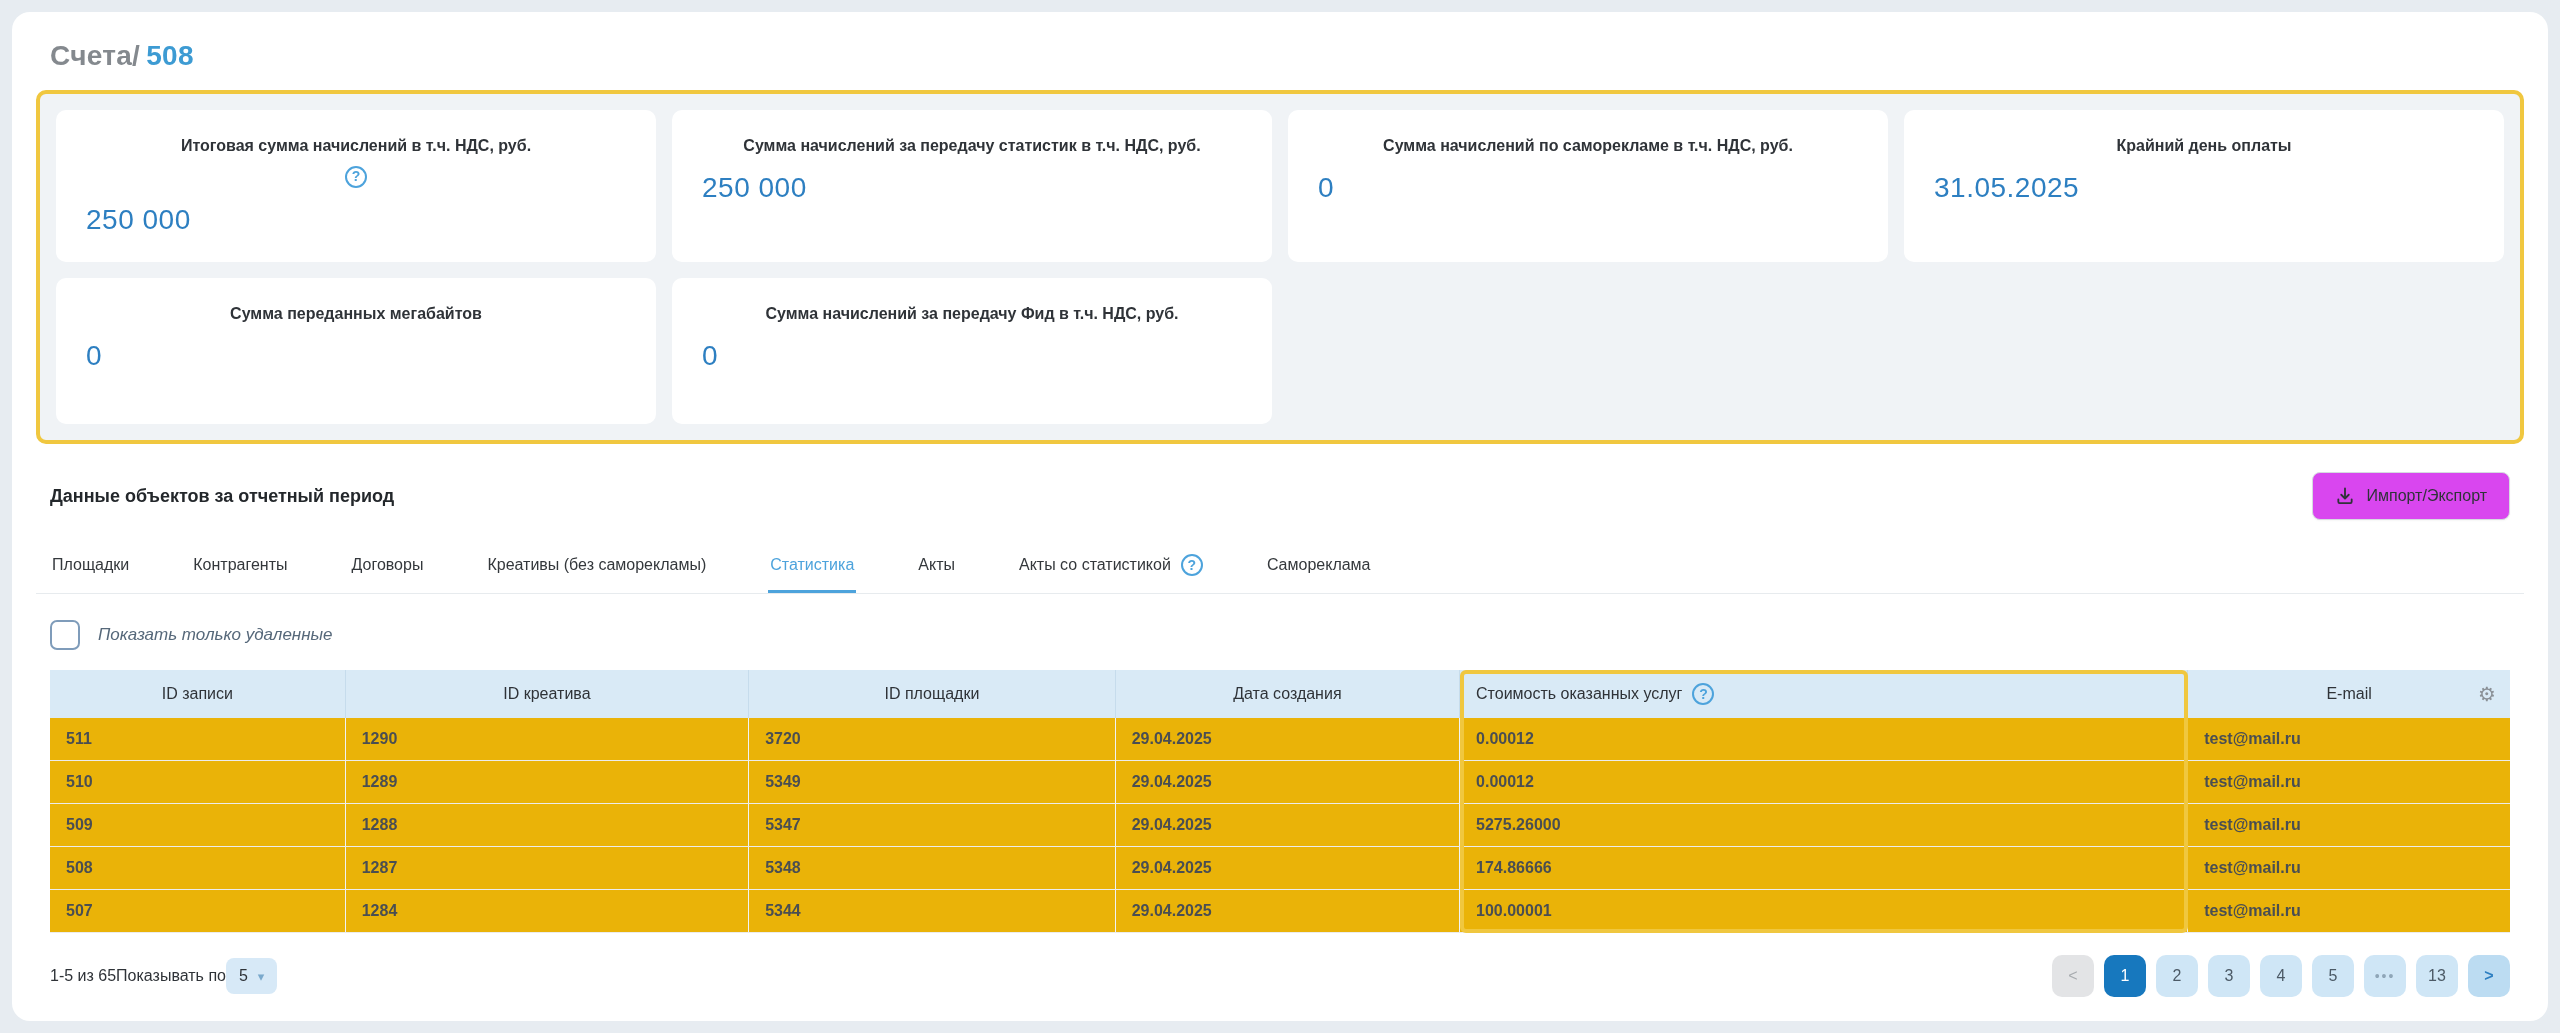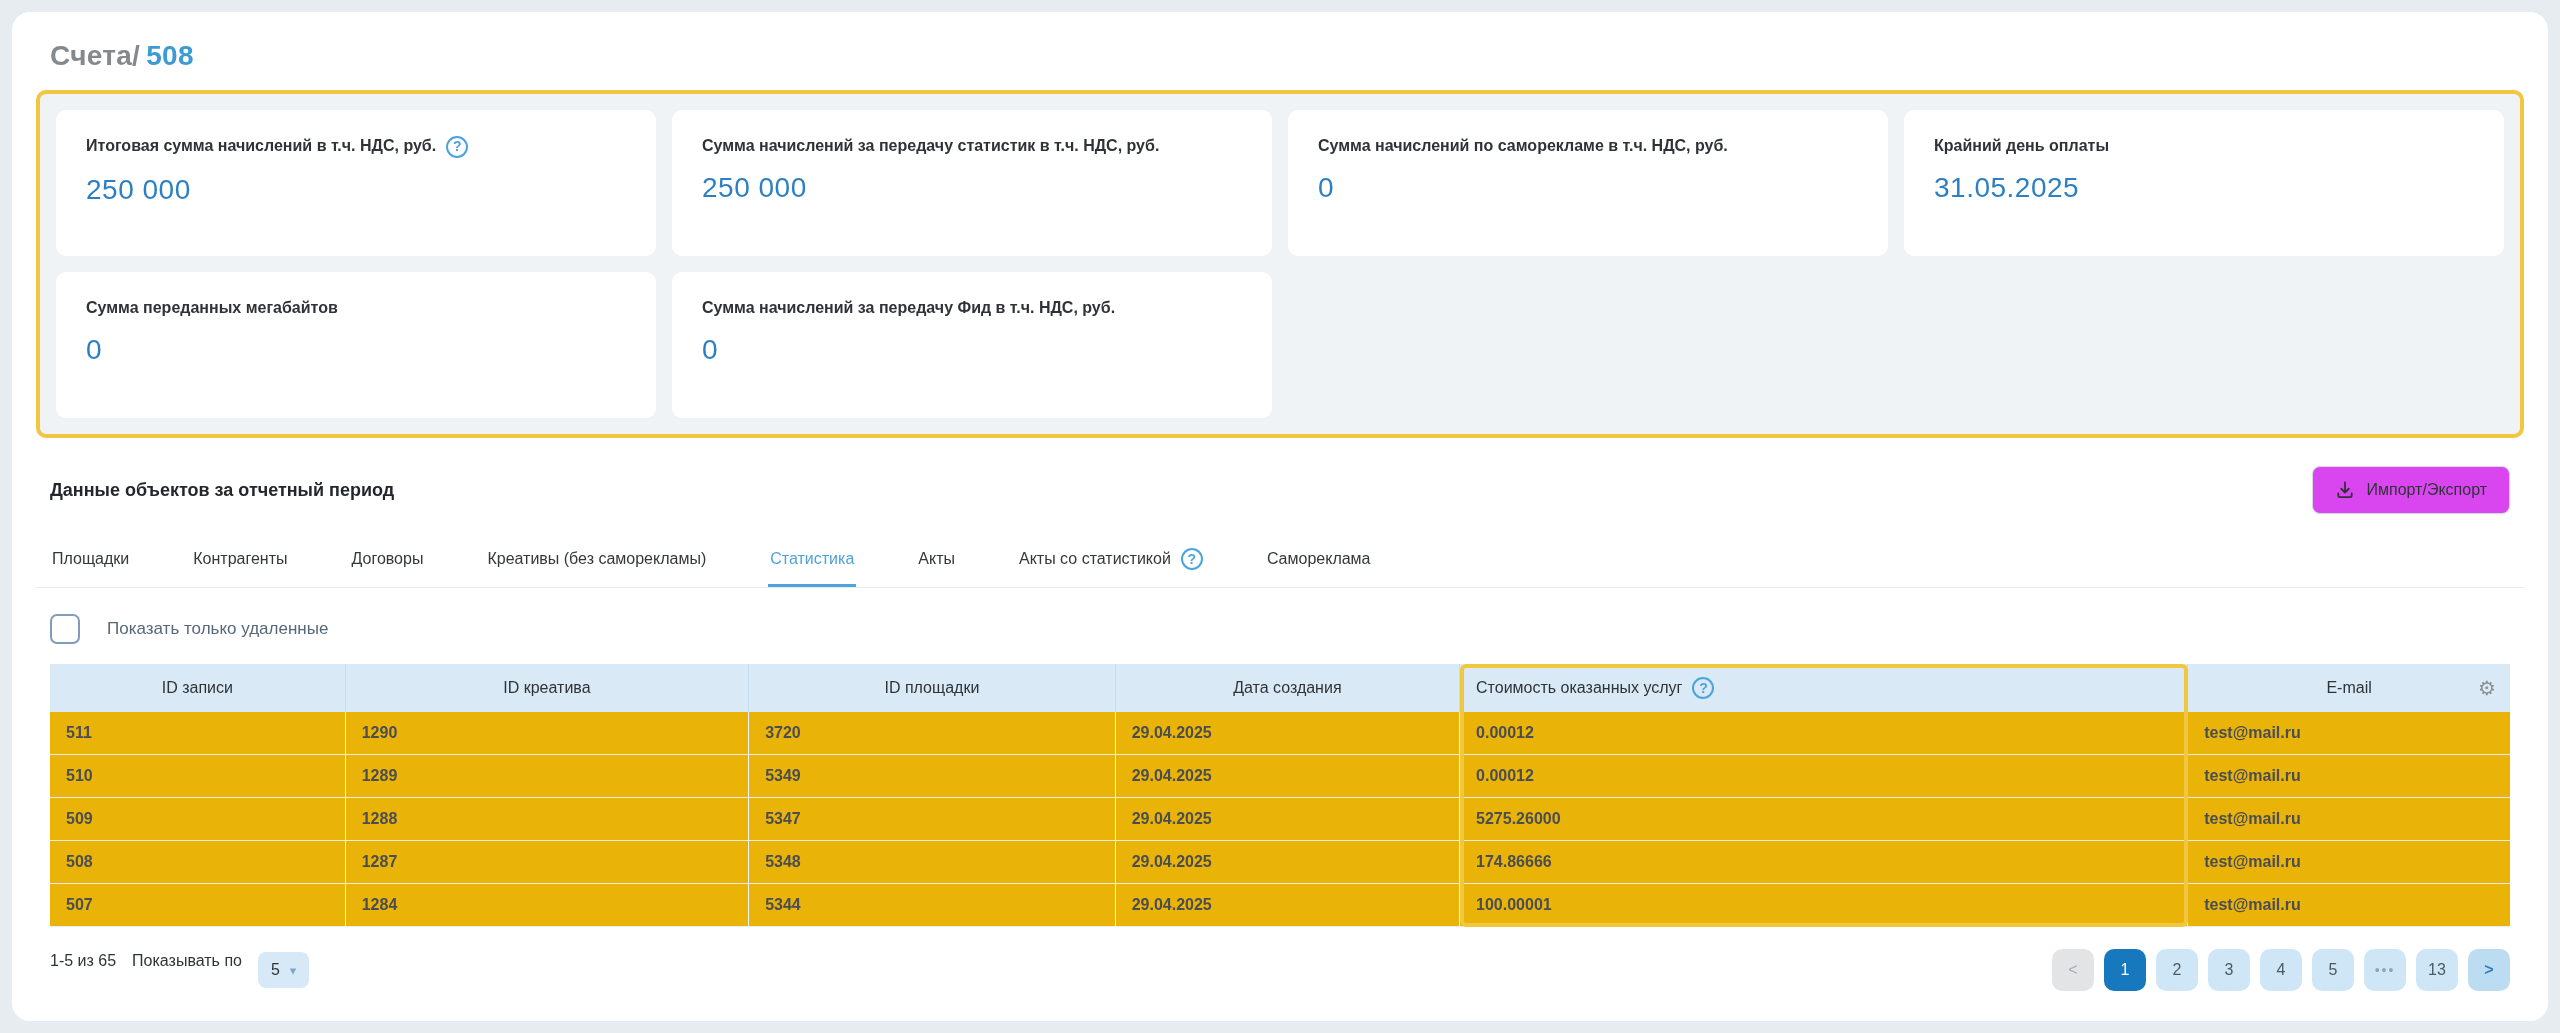--- a/index.html
+++ b/index.html
@@ -43,23 +43,24 @@
     background: #ffffff;
     border-radius: 10px;
     padding: 26px 30px;
     min-height: 146px;
   }
   .card-label {
     font-size: 16px;
     font-weight: 700;
     color: #2f3338;
     display: flex;
-    align-items: flex-start;
+    align-items: center;
     gap: 10px;
     line-height: 1.25;
+    flex-direction: column;
   }
   .card-value {
     margin-top: 16px;
     font-size: 28px;
     color: #2d7fc1;
     letter-spacing: .5px;
   }
   .help-icon {
     width: 22px; height: 22px;
     min-width: 22px;
@@ -116,23 +117,24 @@
     cursor: pointer;
     white-space: nowrap;
   }
   .tab.active { color: #4da3dc; border-bottom-color: #4da3dc; }
 
   
   .filters {
     margin: 26px 14px 20px;
     display: flex;
     align-items: center;
-    gap: 27px;
+    gap: 18px;
     font-size: 17px;
     color: #56687a;
+    font-style: italic;
   }
   .checkbox {
     width: 30px; height: 30px;
     border: 2px solid #7f9cba;
     border-radius: 7px;
     background: #fff;
     cursor: pointer;
   }
 
   
@@ -183,21 +185,21 @@
 
   
   .table-footer {
     display: flex;
     justify-content: space-between;
     align-items: center;
     margin: 22px 14px 0;
     font-size: 16px;
     color: #2f3338;
   }
-  .footer-left { display: flex; gap: 16px; }
+  .footer-left { display: flex; align-items: center; }
   .page-size-pill {
     display: inline-flex;
     align-items: center;
     gap: 10px;
     background: #d7e9f7;
     border-radius: 8px;
     padding: 9px 13px;
     cursor: pointer;
     color: #2f3338;
   }

